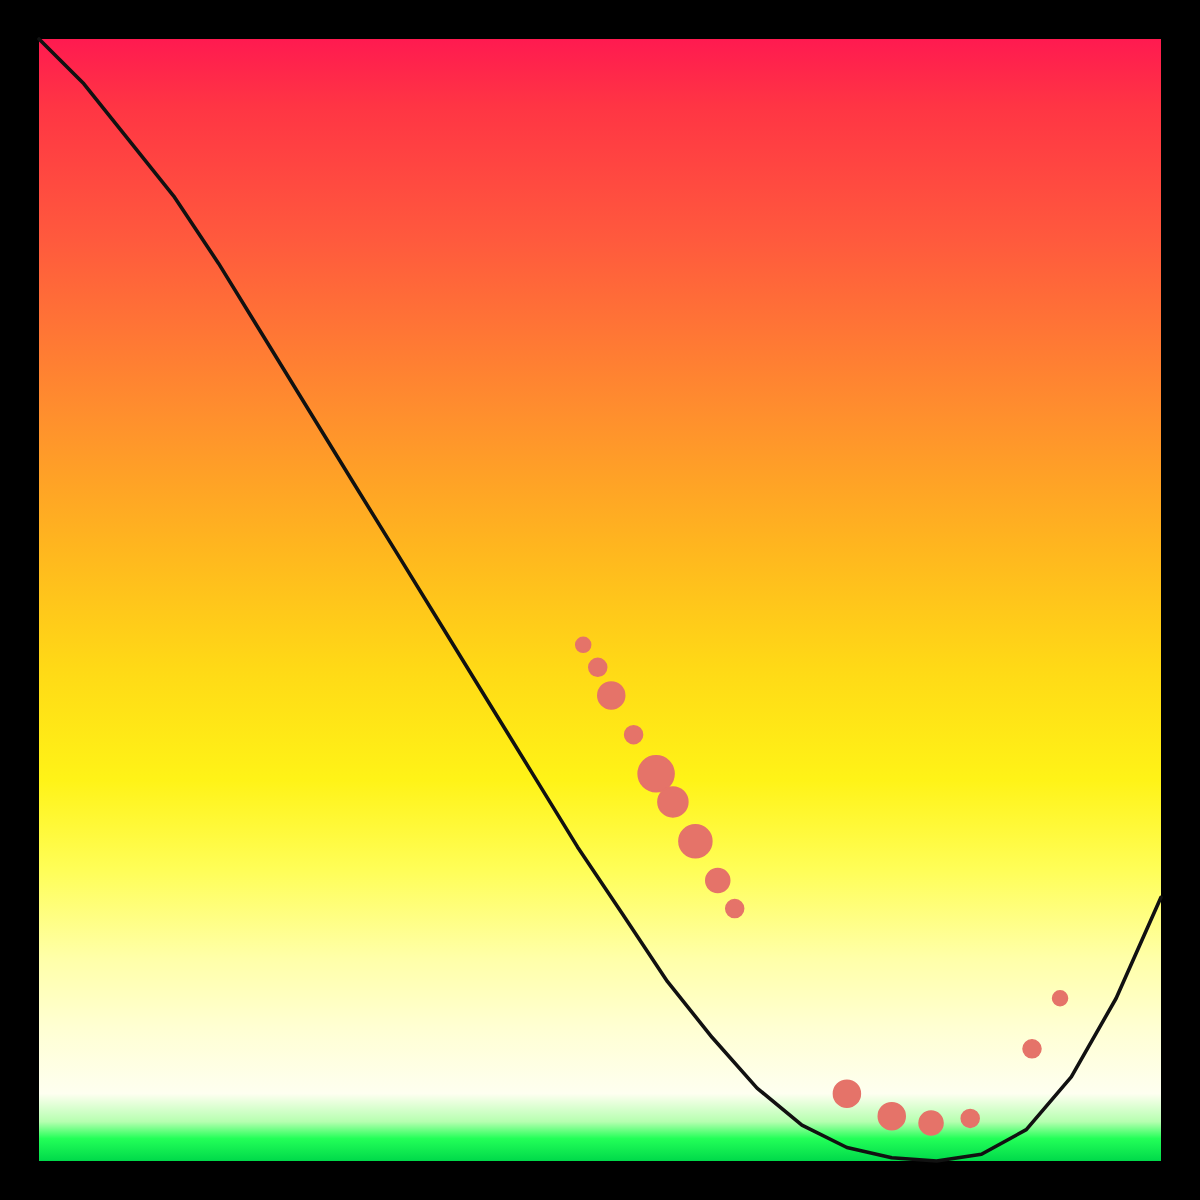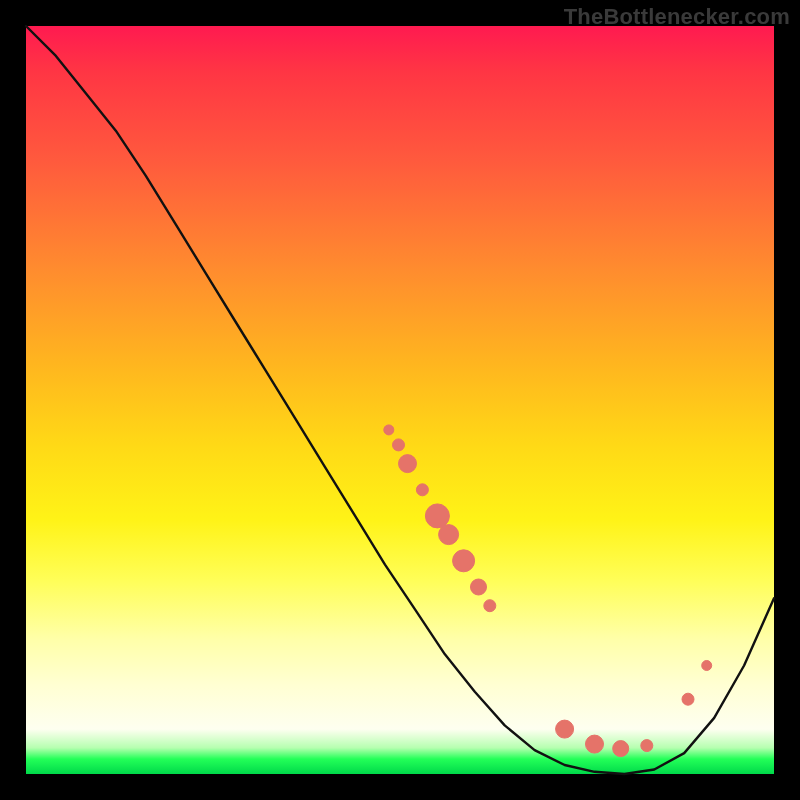--- a/index.html
+++ b/index.html
@@ -73,21 +73,20 @@
     fill: #e57369;
     stroke: #e57369;
   }
 </style>
 </head>
 <body>
 
 <div class="frame">
   <div class="plot-area"></div>
 
-  <div class="watermark">TheBottlenecker.com</div>
 
   <svg class="overlay" viewBox="0 0 748 748">
     <path id="curve-path" class="curve" d="M0.0 0.0 L29.9 29.9 L59.8 67.3 L89.8 104.7 L119.7 149.6 L149.6 198.2 L179.5 246.8 L209.4 295.5 L239.4 344.1 L269.3 392.7 L299.2 441.3 L329.1 489.9 L359.0 538.6 L389.0 583.4 L418.9 628.3 L448.8 665.7 L478.7 699.4 L508.6 724.1 L538.6 739.0 L568.5 745.8 L598.4 748.0 L628.3 743.5 L658.2 727.1 L688.2 691.9 L718.1 639.5 L748.0 572.2"></path>
     <g id="marker-group">
         <circle cx="362.8" cy="403.9" r="5" class="dot"></circle>
         <circle cx="372.5" cy="418.9" r="6" class="dot"></circle>
         <circle cx="381.5" cy="437.6" r="9" class="dot"></circle>
         <circle cx="396.4" cy="463.8" r="6" class="dot"></circle>
         <circle cx="411.4" cy="489.9" r="12" class="dot"></circle>
         <circle cx="422.6" cy="508.6" r="10" class="dot"></circle>

